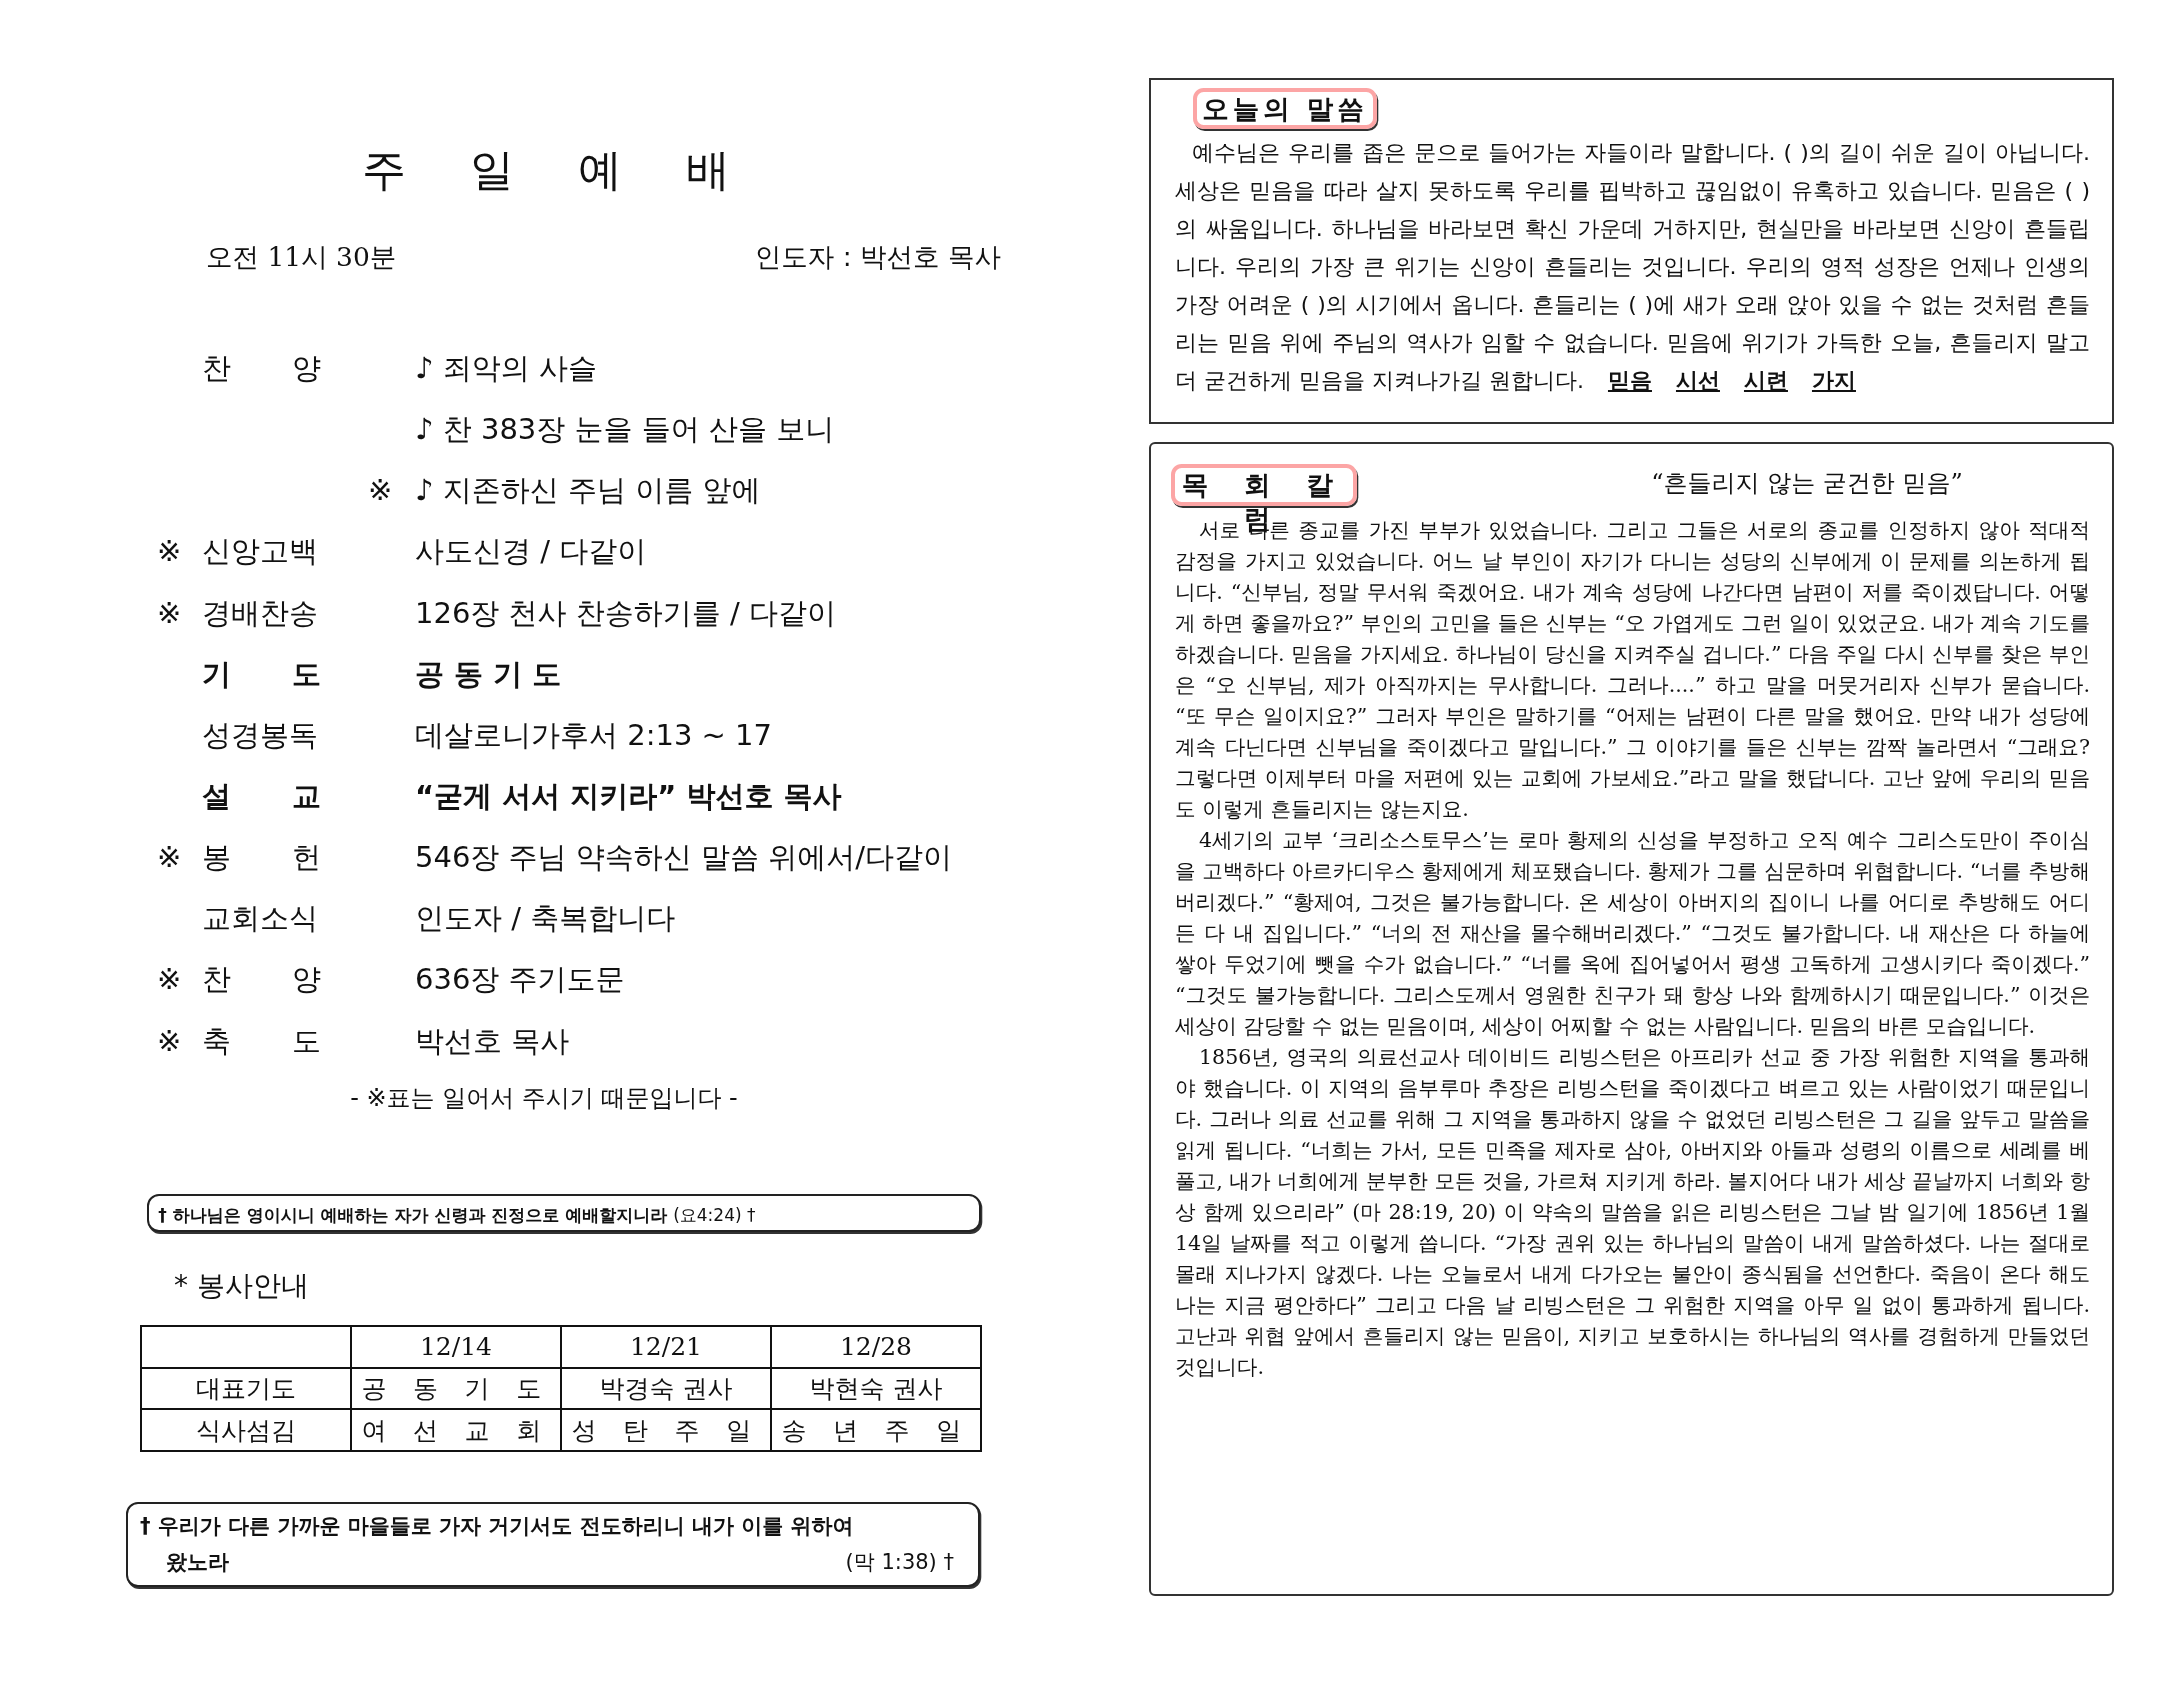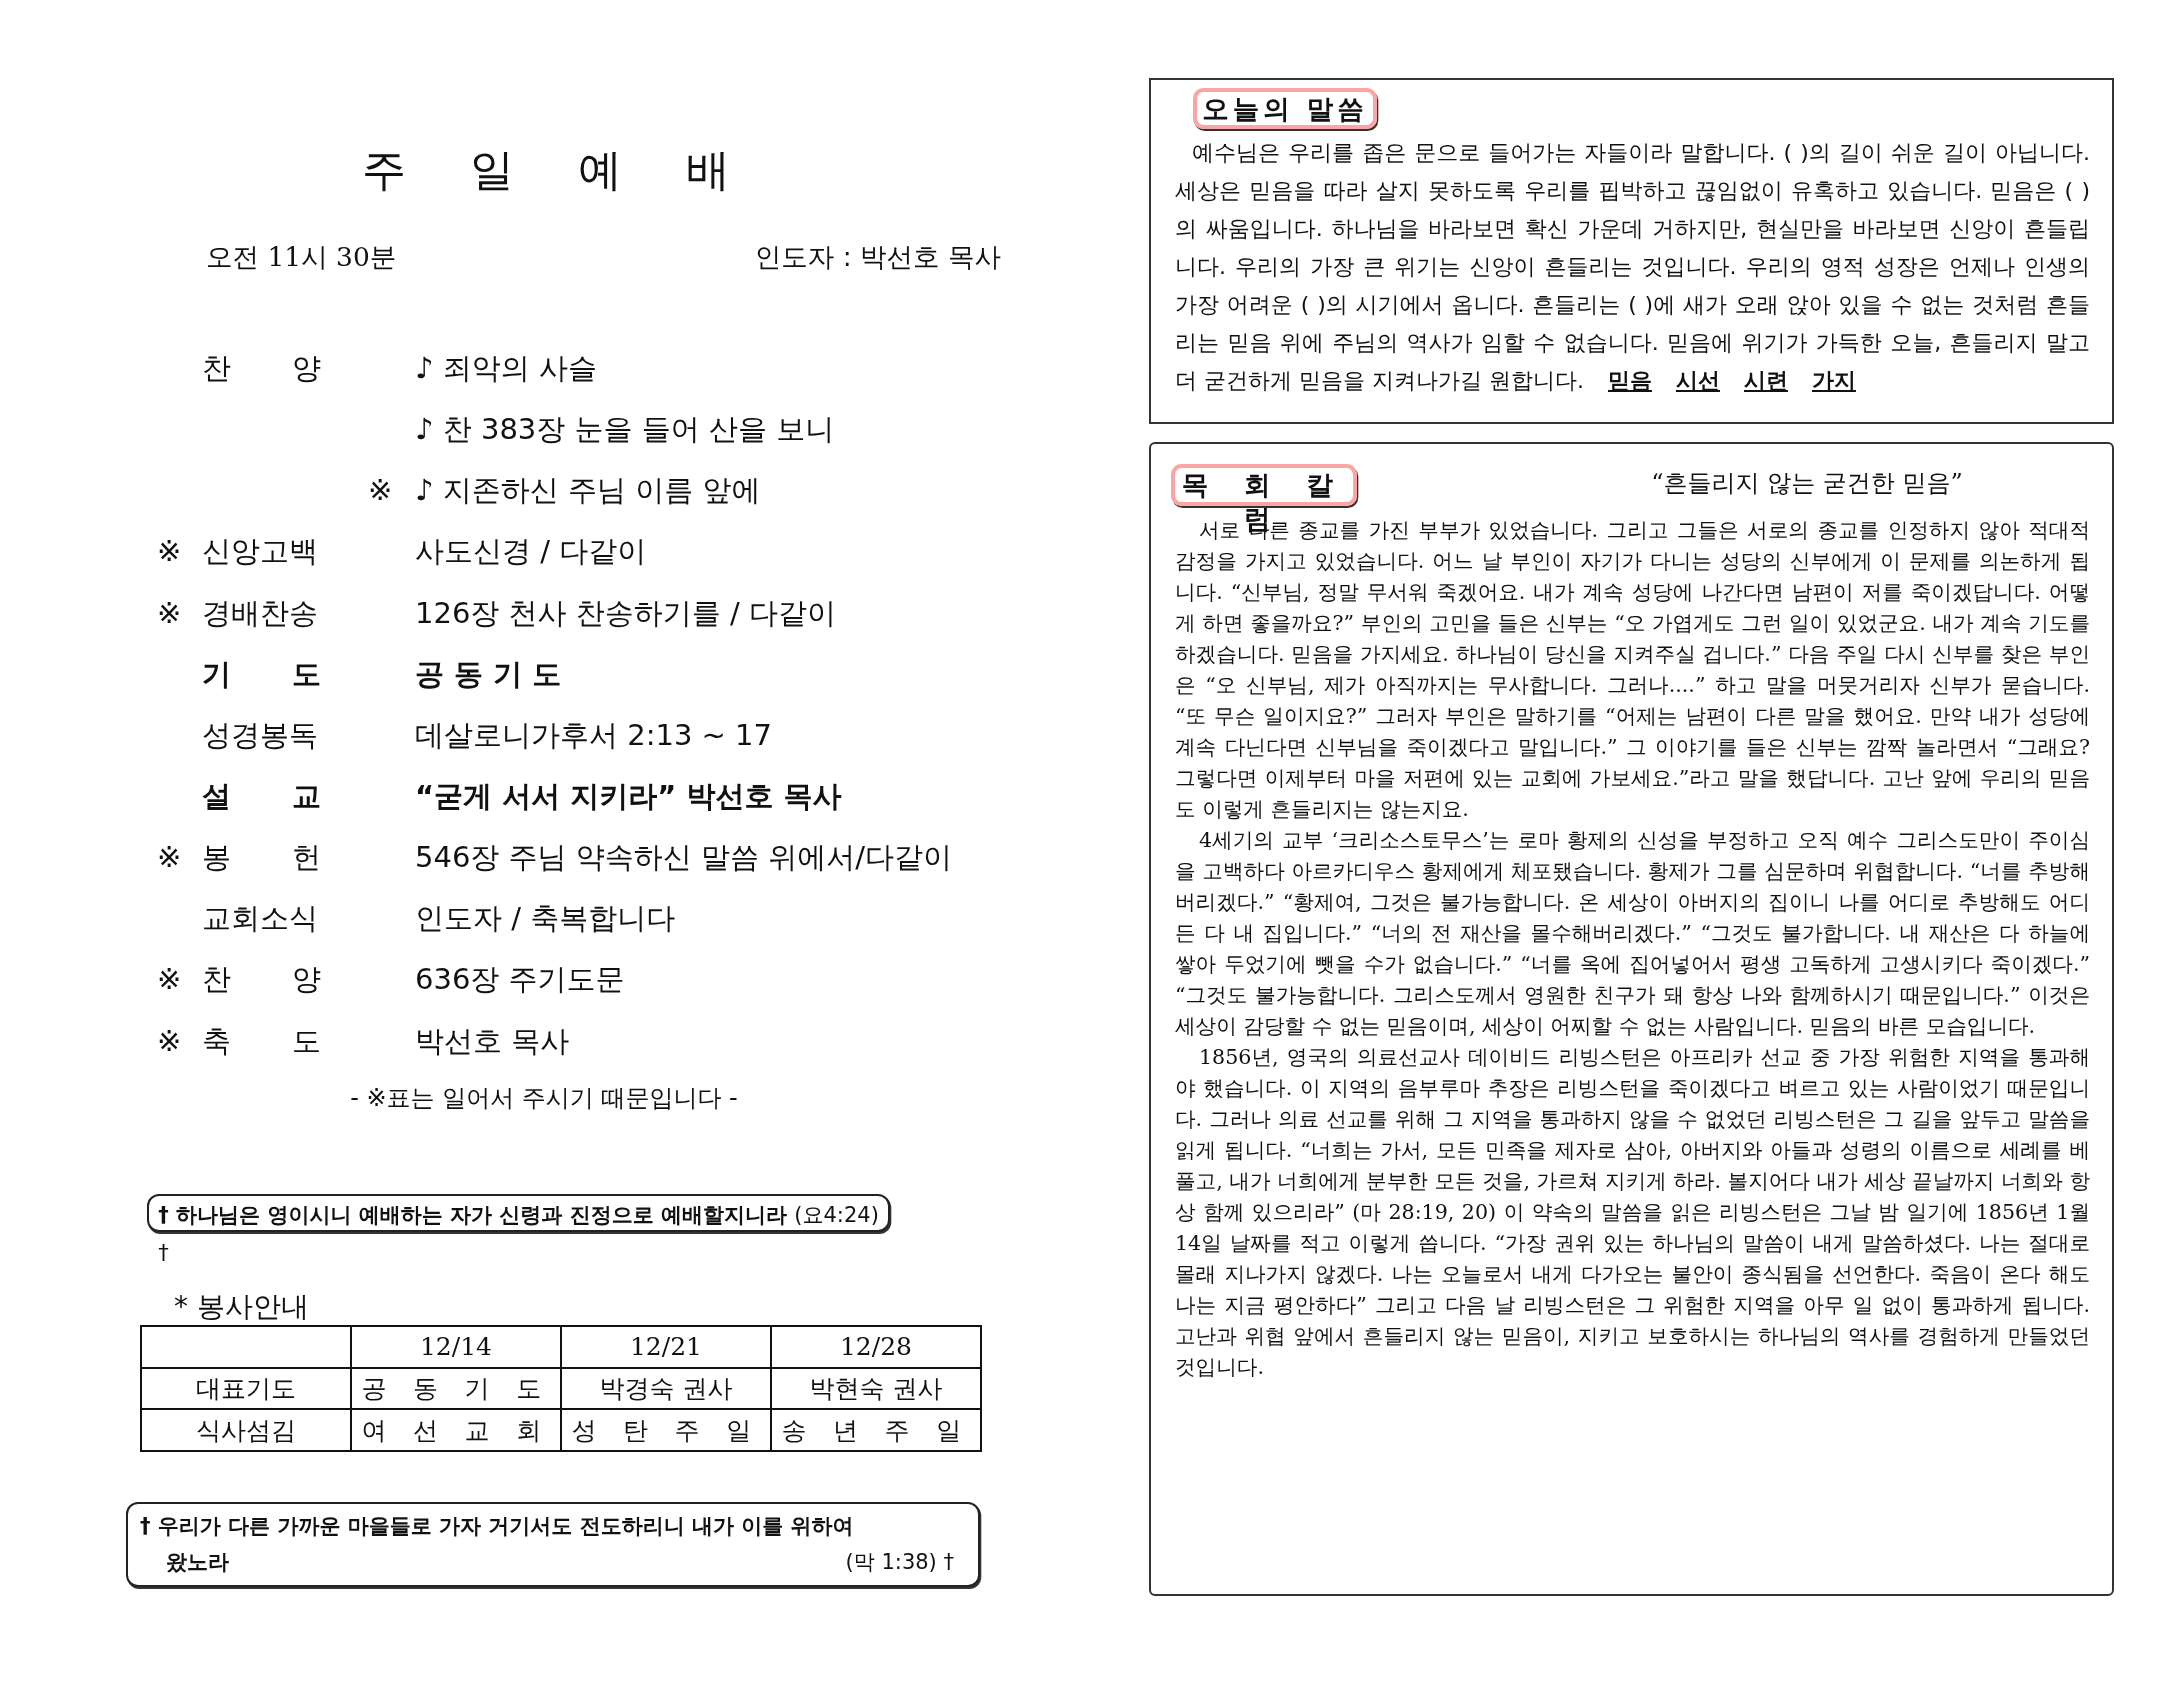--- a/index.html
+++ b/index.html
@@ -19,24 +19,24 @@
   .row .mark { position: absolute; left: 157px; width: 33px; }
   .row .label { position: absolute; left: 202px; width: 119px; display: flex; justify-content: space-between; }
   .row .label.tight { justify-content: flex-start; }
   .row .pre { position: absolute; left: 368px; }
   .row .content { position: absolute; left: 415px; white-space: nowrap; }
   .row.bold { font-weight: bold; }
   .note { left: 0; width: 1088px; top: 1082px; text-align: center; font-size: 24px; }
 
   .verse-box { position: absolute; border: 2px solid #222; border-radius: 12px; background: #fff;
                box-shadow: 1.3px 2px 0 #333; }
-  .verse1 { left: 147px; top: 1194px; width: 743px; height: 38px;
-            font-size: 21px; font-weight: bold; line-height: 38px; padding-left: 9.3px; box-sizing: border-box; }
+  .verse1 { left: 147px; top: 1194px; width: 834px; height: 38px;
+            font-size: 17px; font-weight: bold; line-height: 38px; padding-left: 9.3px; box-sizing: border-box; }
   .verse1 .ref { font-weight: normal; }
-  .service-title { left: 174px; top: 1267px; font-size: 28px; margin-top: 21px; }
+  .service-title { left: 174px; top: 1267px; font-size: 28px; }
 
   table.svc { position: absolute; left: 140px; top: 1325px; width: 842px; height: 127px;
               border-collapse: collapse; font-family: "DejaVu Serif", "Liberation Serif", serif; font-size: 25px; }
   table.svc td { border: 2.7px solid #111; text-align: center; padding: 0; height: 34px; }
   table.svc td.spaced { letter-spacing: 9.3px; }
 
   .verse2 { left: 126px; top: 1502px; width: 850px; height: 81px; font-size: 21px; font-weight: bold; }
   .verse2 .l1 { position: absolute; left: 12px; top: 8px; }
   .verse2 .l2 { position: absolute; left: 38px; top: 44px; }
   .verse2 .ref { position: absolute; right: 24px; top: 44px; font-weight: normal; }

